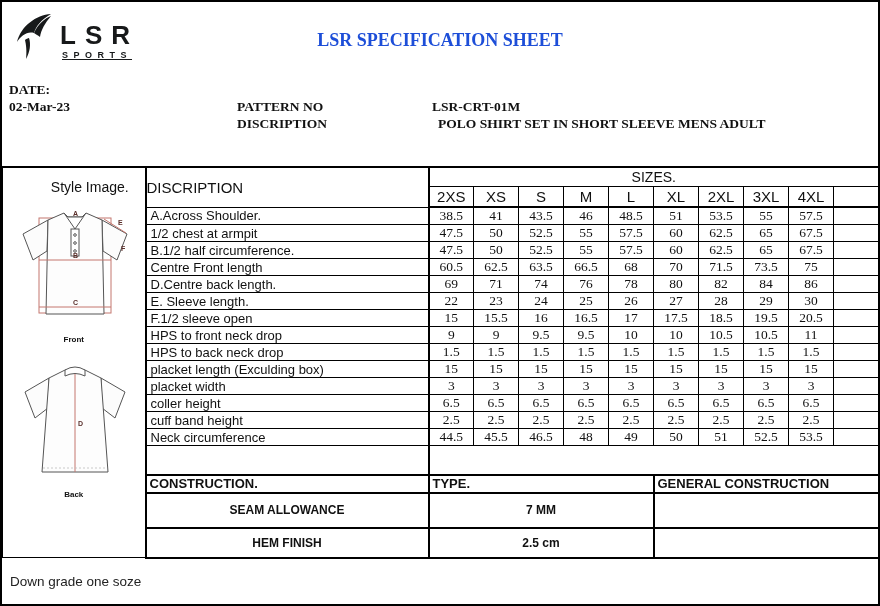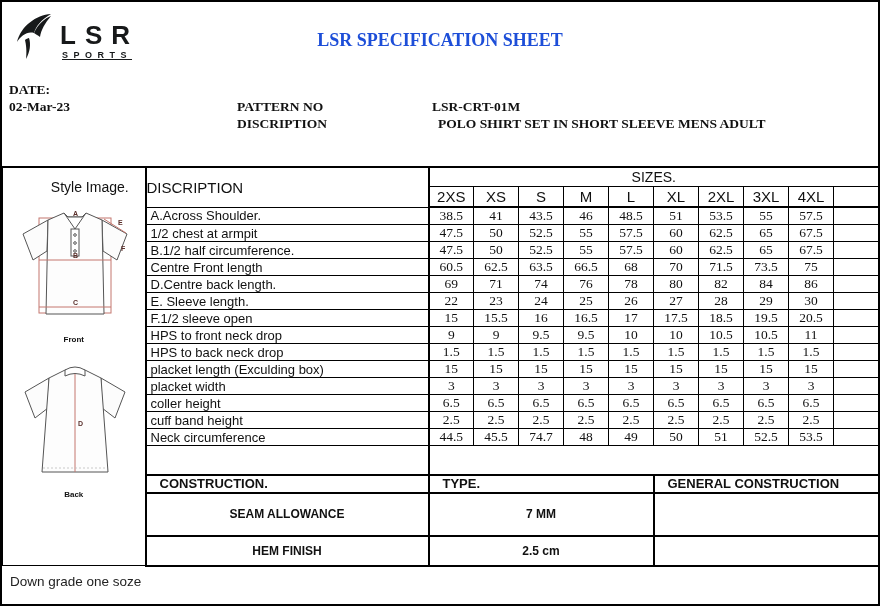--- a/index.html
+++ b/index.html
@@ -42,24 +42,24 @@
   .sizes-head { text-align:center; font-size:14px; border-top:2px solid #000 !important; }
   td.size-col { text-align:center; font-size:15px; border-bottom:2px solid #000 !important;border-radius:8px; }
   td.first-size { border-left:2px solid #000 !important; }
   tr.data-row { height:16px; }
   td.lbl { font-size:13px; padding:0 0 0 4px; border-right:2px solid #000 !important; }
   td.val { text-align:center; font-family:"Liberation Serif", serif; font-size:13.5px; }
   tr.gap-row { height:29px; }
   td.gap-lbl { border-right:2px solid #000 !important; border-bottom:2px solid #000 !important; }
   td.gap-rest { border-bottom:2px solid #000 !important; }
   tr.constr-hdr { height:18px; }
-  tr.constr-hdr td { font-weight:bold; font-size:13px; padding-left:13px; border-bottom:2px solid #000 !important; }
+  tr.constr-hdr td { font-weight:bold; font-size:13px; padding-left:3px; border-bottom:2px solid #000 !important; }
   td.thick-left { border-left:2px solid #000 !important; }
   tr.constr-row td { font-weight:bold; font-size:12px; text-align:center; border-bottom:2px solid #000 !important; }
-  tr.seam-row { height:43px; }
+  tr.seam-row { height:35px; }
   tr.hem-row { height:30px; }
   
   .footer-note { position:absolute; left:0; right:0; bottom:0; height:45px; display:flex; align-items:center; padding-left:8px; font-size:13.5px; color:#222;text-align:right; }
   
   svg text { font-family:"Liberation Sans", sans-serif; }
 </style>
 </head>
 <body>
 
 <div class="page">
@@ -336,21 +336,21 @@
           <td class="val">2.5</td>
           <td class="val">2.5</td>
           <td class="val">2.5</td>
           <td class="val">2.5</td>
           <td class="val"></td>
         </tr>
         <tr class="data-row">
           <td class="lbl">Neck circumference</td>
           <td class="val first-size">44.5</td>
           <td class="val">45.5</td>
-          <td class="val">74.7</td>
+          <td class="val">46.5</td>
           <td class="val">48</td>
           <td class="val">49</td>
           <td class="val">50</td>
           <td class="val">51</td>
           <td class="val">52.5</td>
           <td class="val">53.5</td>
           <td class="val"></td>
         </tr>
         <tr class="gap-row" id="gap-row">
         <td class="gap-lbl"></td>

